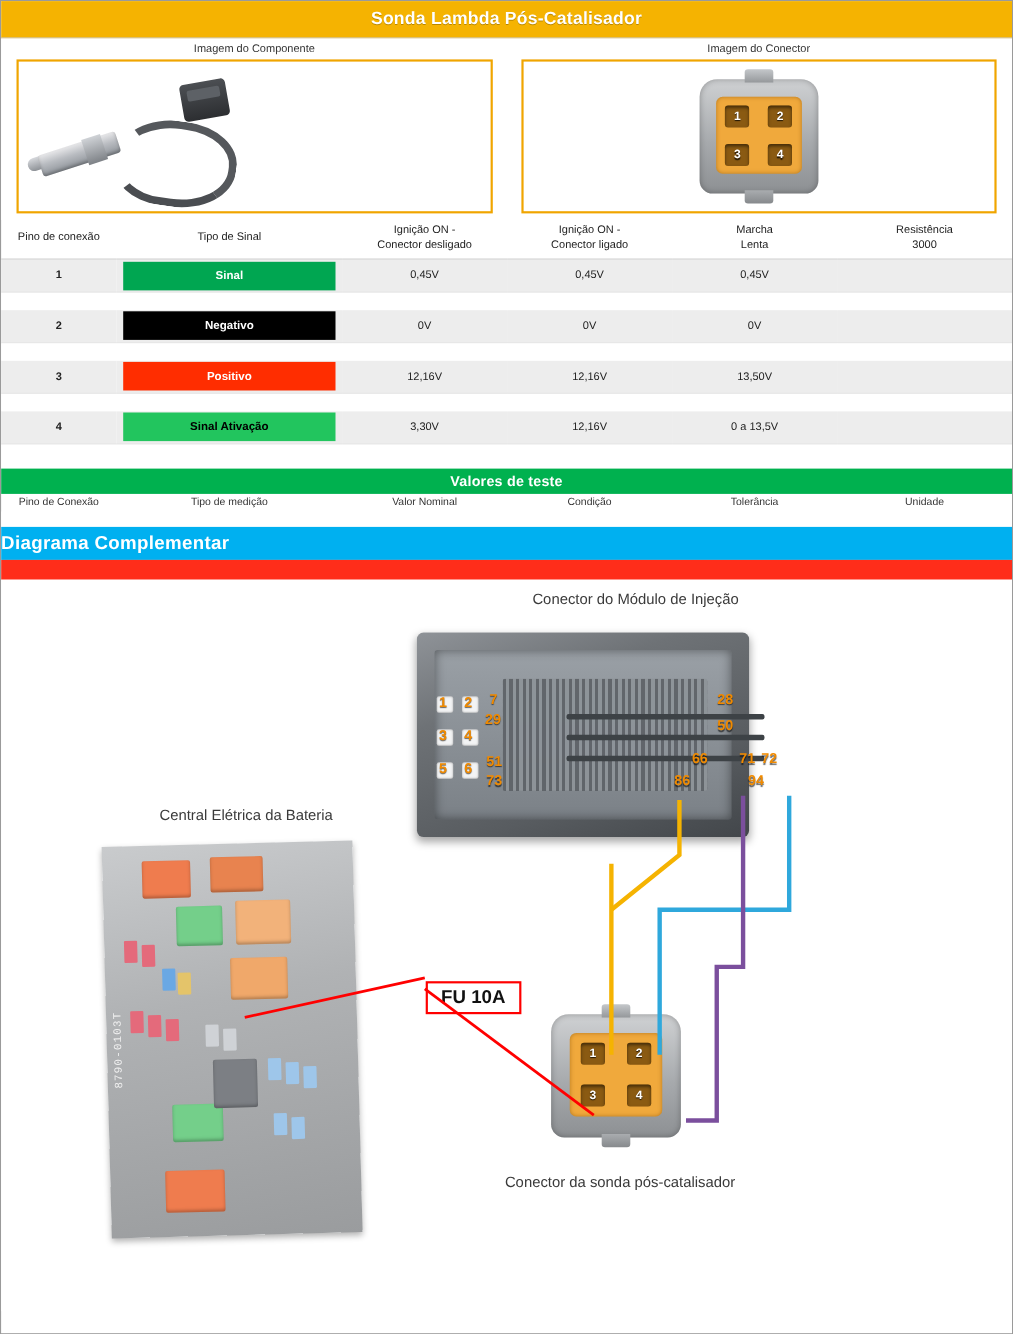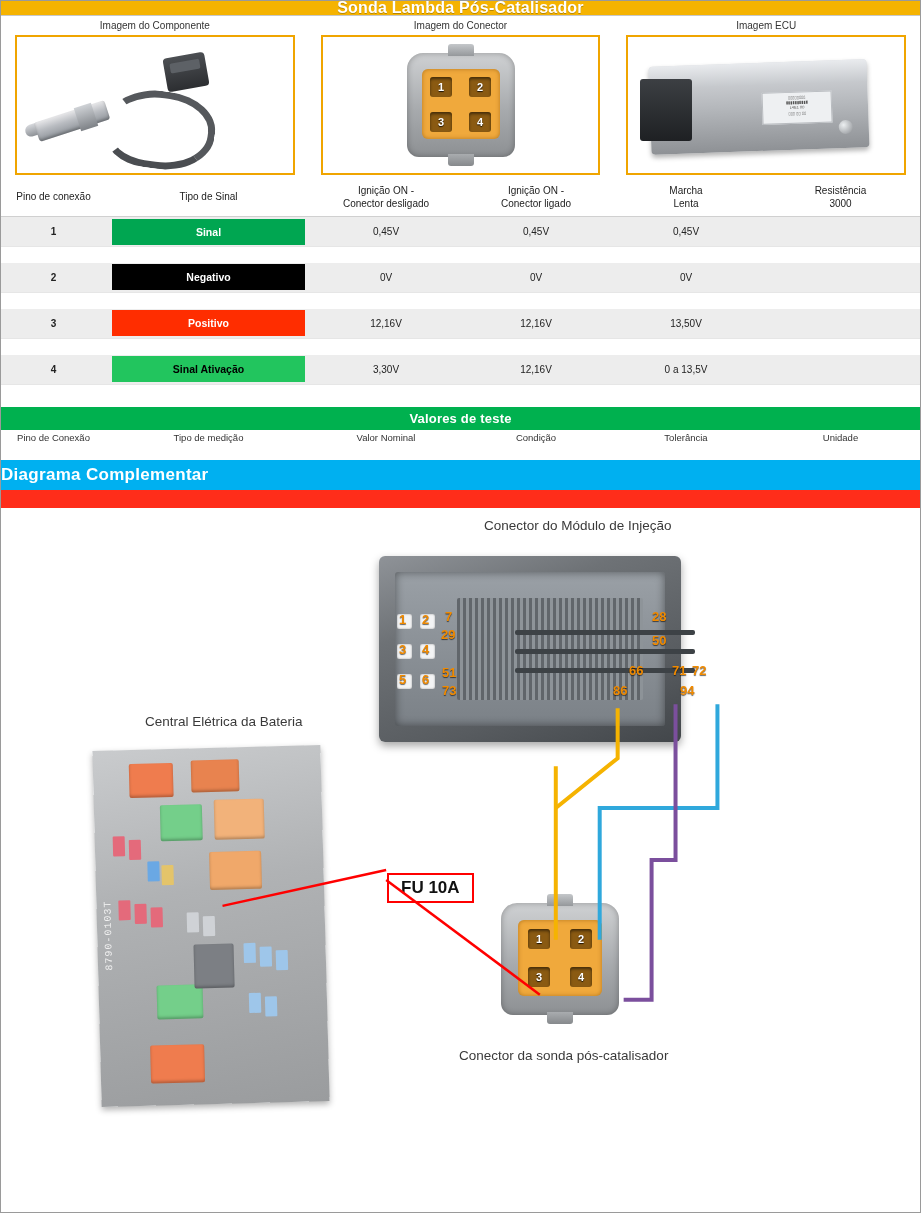--- a/index.html
+++ b/index.html
@@ -12,21 +12,21 @@
     width: 921px;
     height: 1213px;
     position: relative;
     background: #ffffff;
     border: 1px solid #9a9a9a;
     overflow: hidden;
   }
 
   
   .title-bar {
-    height: 15px;
+    height: 34px;
     background: #f5b301;
     border-bottom: 1px solid #c8c8c8;
     display: flex;
     align-items: center;
     justify-content: center;
   }
   .title-bar .title {
     color: #ffffff;
     font-size: 16px;
     font-weight: bold;
@@ -401,33 +401,20 @@
                     <span class="slot"></span>
                     <span class="num">4</span>
                   </div>
               </div>
             </div>
           </div>
         </div>
       </div>
     </div>
 
-    <div class="img-cell">
-      <div class="img-cap">Imagem ECU</div>
-      <div class="img-frame">
-        <div class="ecu">
-          <div class="ecu-top"></div>
-          <div class="ecu-label">
-            ▯▯▯▯▯▯▯▯<br>▮▮▮▮▮▮▮▮▮▮<br>L4E1 00<br>▯▯▯ ▯▯ ▯▯
-          </div>
-          <div class="ecu-knob"></div>
-        </div>
-        <div class="ecu-conn" style="position:absolute;left:12px;top:42px;width:52px;height:62px;background:linear-gradient(180deg,#3c3f43,#1e2023);border-radius:3px;"></div>
-      </div>
-    </div>
 
   </div>
 
   <table class="main">
     <colgroup>
       <col style="width:105px">
       <col style="width:205px">
       <col style="width:150px">
       <col style="width:150px">
       <col style="width:150px">

